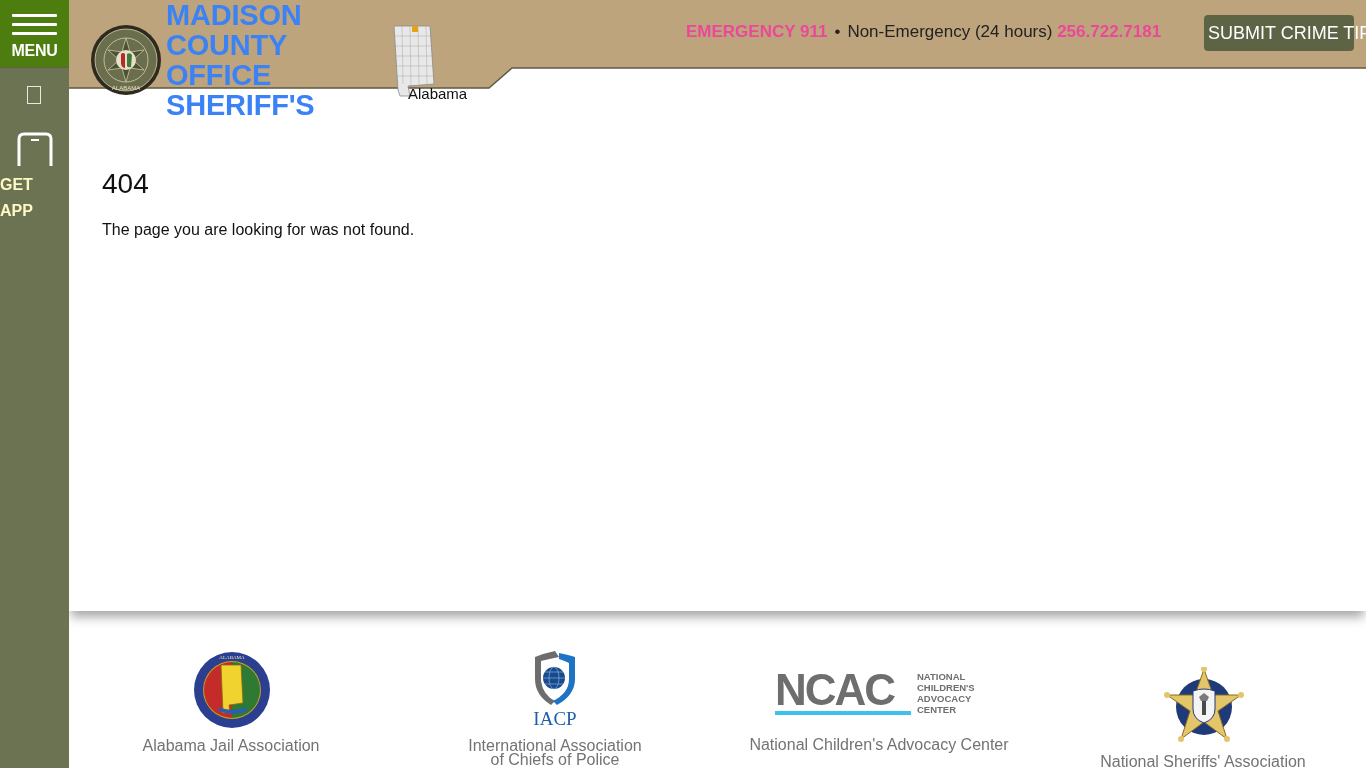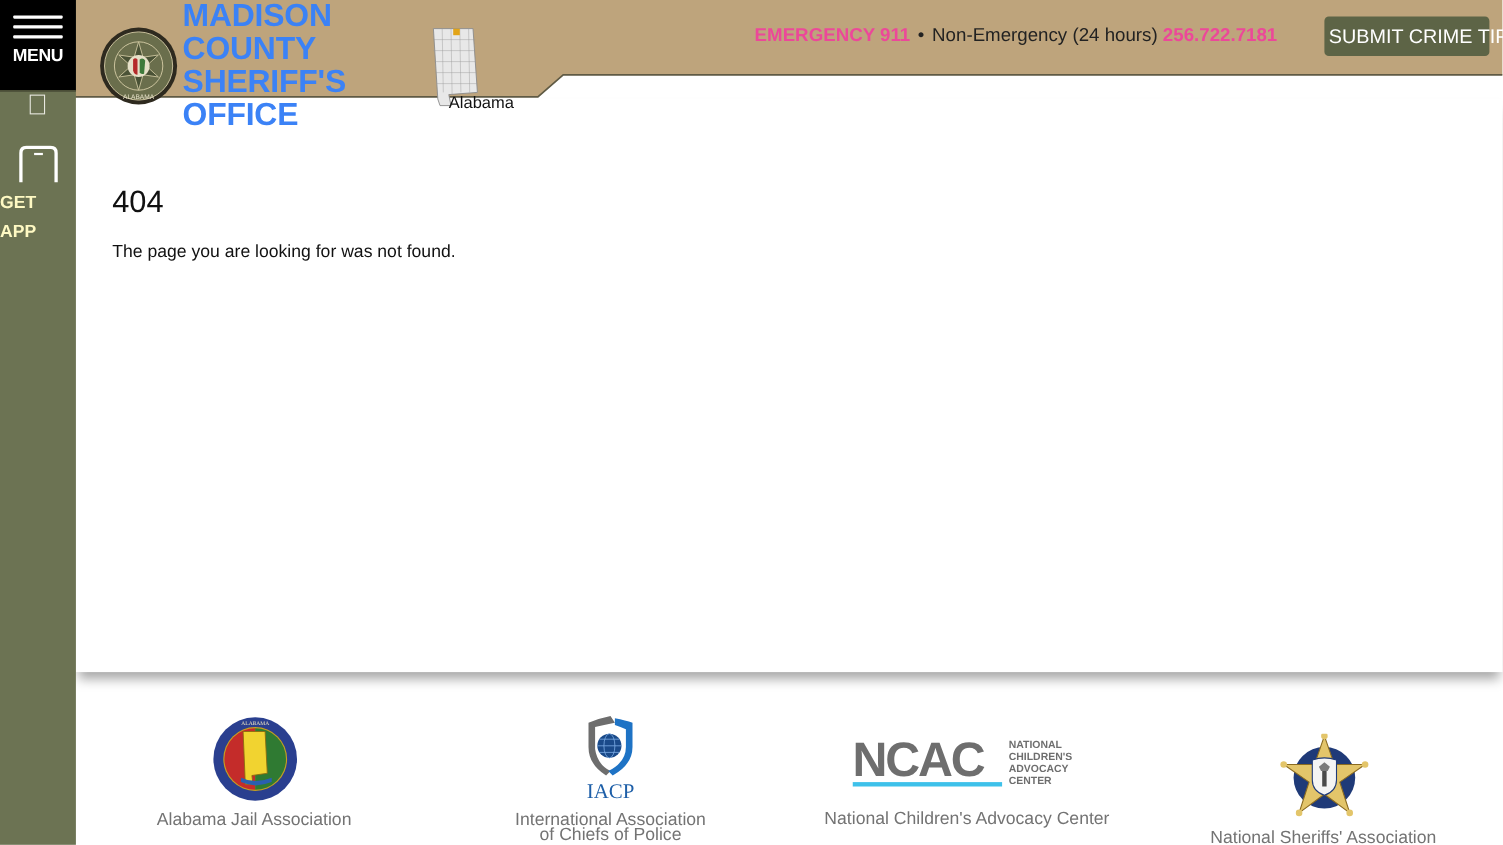--- a/index.html
+++ b/index.html
@@ -10,22 +10,22 @@
       position: absolute; left: 0; top: 0; width: 1366px; height: 90px;
     }
     .header-bg svg { display: block; }
 
     
     .sidebar {
       position: absolute; left: 0; top: 0; width: 69px; height: 768px;
       background: #6c7353; z-index: 5;
     }
     .sidebar .menu-block {
-      position: absolute; left: 0; top: 0; width: 69px; height: 83px;
-      background: #000000; border-bottom: 1px solid #5c6044;
+      position: absolute; left: 0; top: 0; width: 69px; height: 68px;
+      background: #4d7c0f; border-bottom: 1px solid #5c6044;
       cursor: pointer;
     }
     .hamburger { position: absolute; left: 12px; top: 14px; width: 45px; height: 25px; }
     .hamburger span { display: block; height: 3px; background: #ffffff; margin-bottom: 6px; border-radius: 1px; }
     .menu-label {
       position: absolute; left: 0; top: 42px; width: 69px; text-align: center;
       color: #ffffff; font-weight: bold; font-size: 16px; letter-spacing: -0.3px;
     }
     .small-square {
       position: absolute; left: 27px; top: 86px; width: 14px; height: 18px;
@@ -128,22 +128,22 @@
   <polygon points="36,14 40,28 54,26 43,36 54,46 40,44 36,58 32,44 18,46 29,36 18,26 32,28" fill="#4a5236" stroke="#cfc7a0" stroke-width="0.8"></polygon>
   <circle cx="36" cy="36" r="10" fill="#e6e0c8"></circle>
   <path d="M31,30 Q33,28 35,30 L35,44 Q32,44 31,40 Z" fill="#b52a2a"></path>
   <path d="M37,30 Q40,28 42,31 L41,43 Q38,44 37,42 Z" fill="#3f7a3b"></path>
   <text x="36" y="66" text-anchor="middle" font-size="6" fill="#e6e0c8" font-family="Liberation Sans, sans-serif">ALABAMA</text>
 </svg>
 
 <div class="brand-title">
   <div>MADISON</div>
   <div>COUNTY</div>
+  <div>OFFICE</div>
   <div>SHERIFF'S</div>
-  <div>OFFICE</div>
 </div>
 
 <svg class="state-map" viewBox="0 0 48 74">
   <path d="M4,2 L40,2 L44,60 L18,62 L20,72 L10,72 L8,66 Z" fill="#e8e8e8" stroke="#8a8a8a" stroke-width="0.8"></path>
   <g stroke="#9a9a9a" stroke-width="0.4" fill="none">
     <path d="M4,12 L42,12 M4,22 L42,22 M5,32 L42,32 M6,42 L43,42 M7,52 L44,52"></path>
     <path d="M12,2 L13,60 M20,2 L21,62 M28,2 L29,60 M36,2 L37,60"></path>
   </g>
   <rect x="22" y="2" width="6" height="6" fill="#e2a417"></rect>
 </svg>

